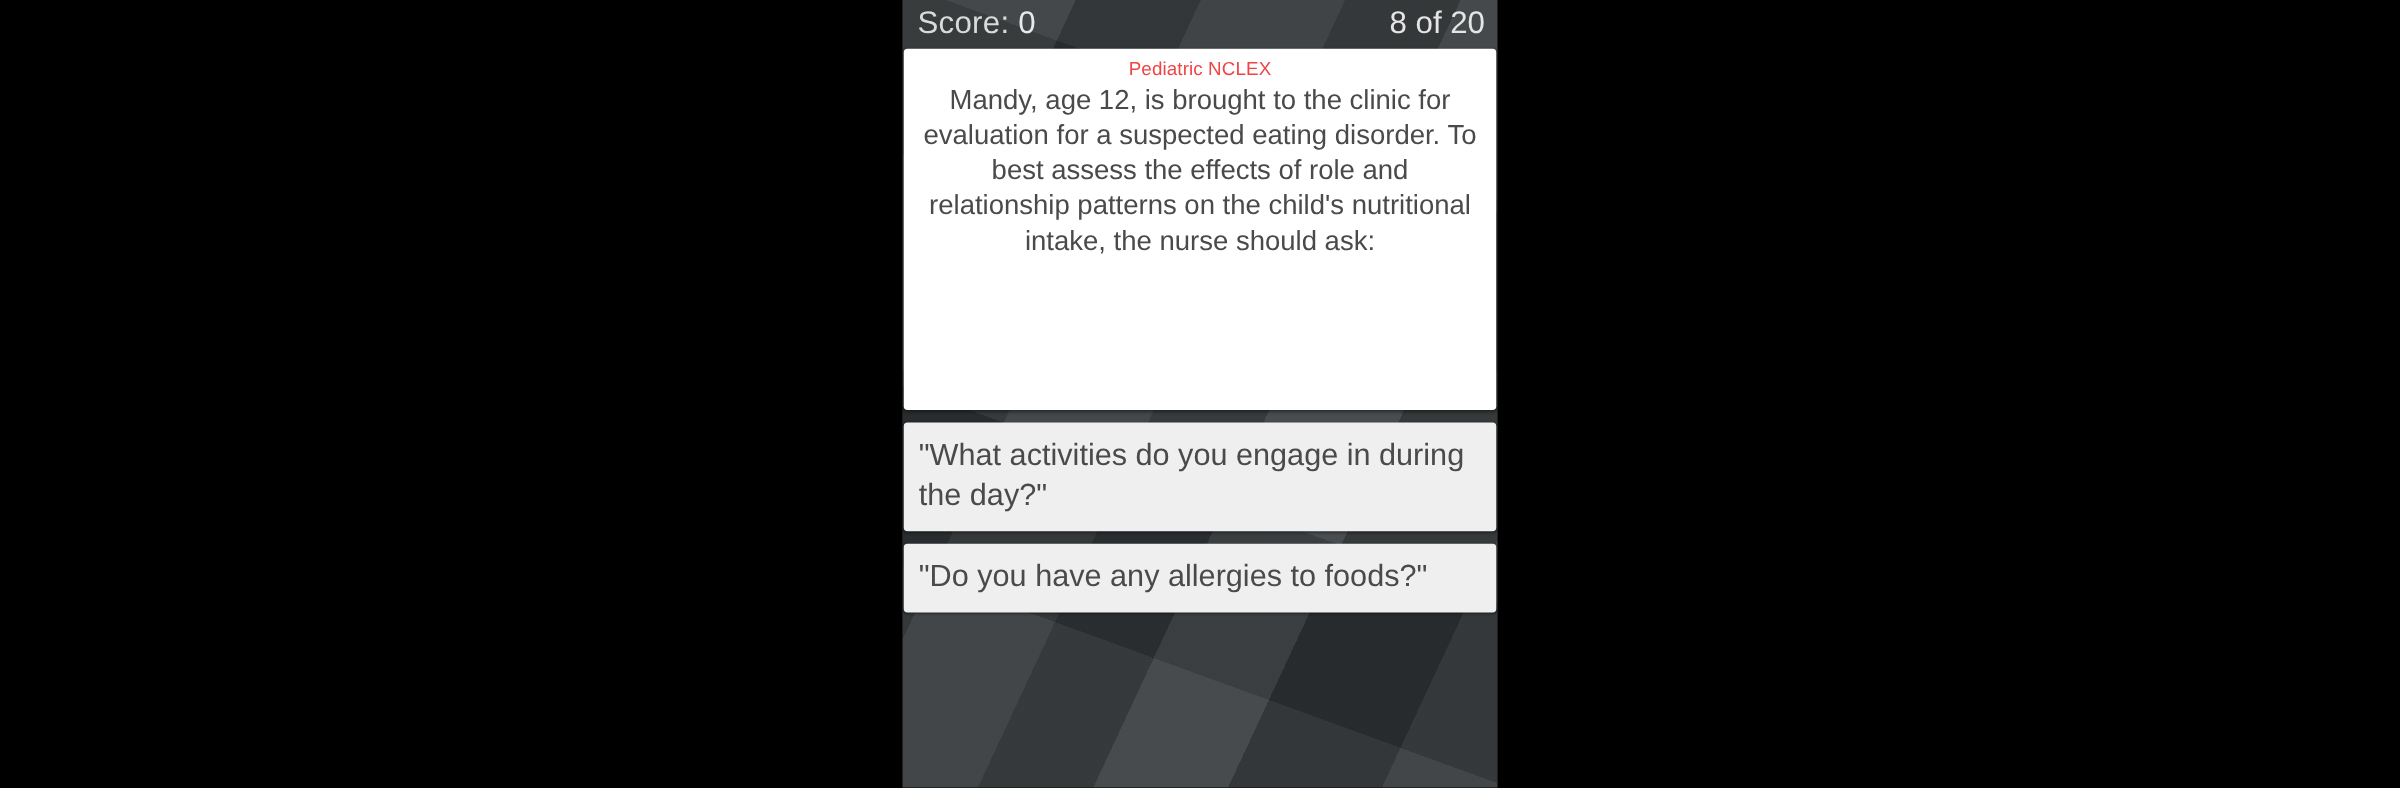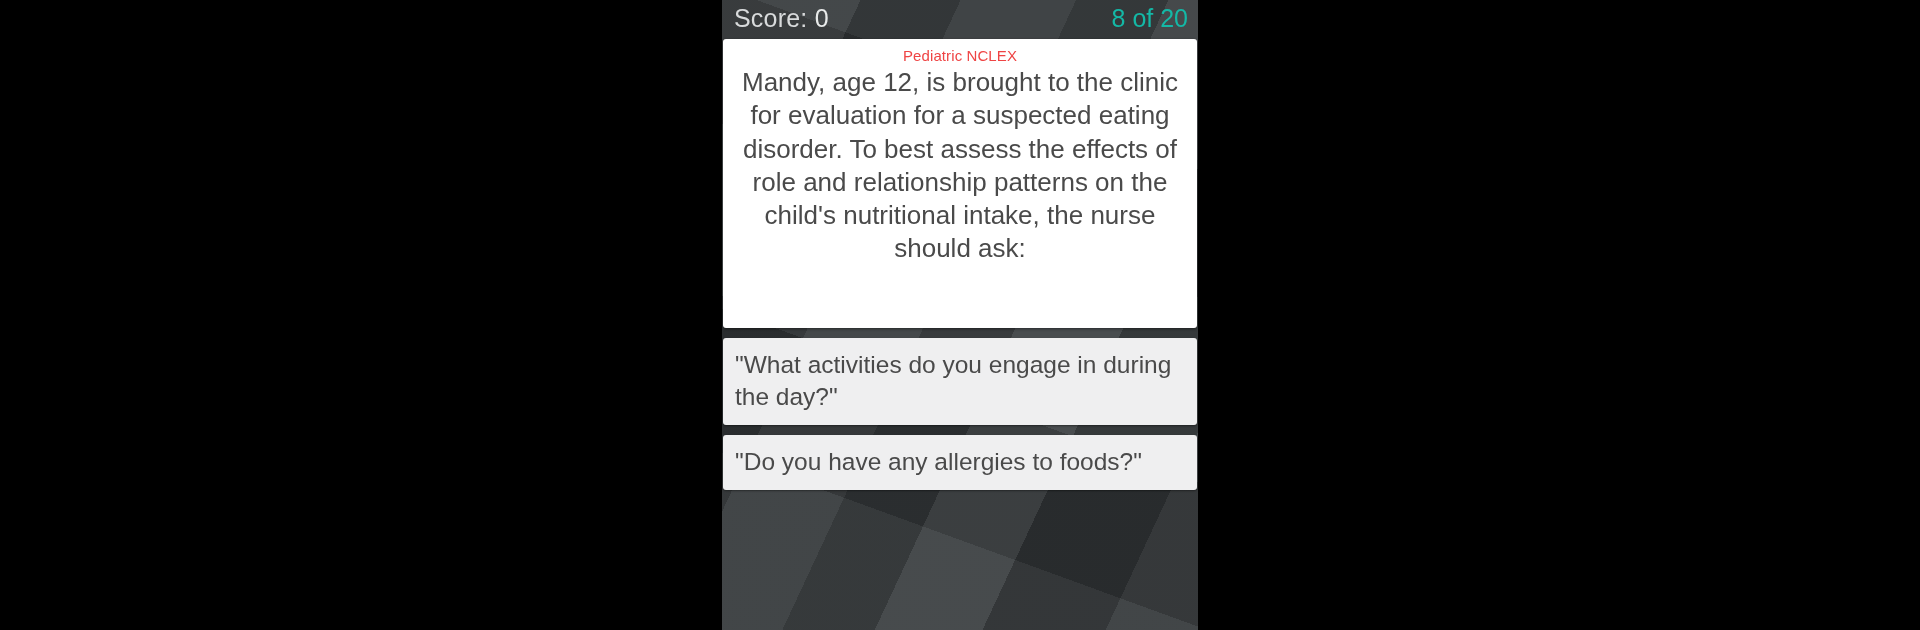--- a/index.html
+++ b/index.html
@@ -59,21 +59,21 @@
     color: #d8dadb;
     font-size: 25px;
     letter-spacing: 0.2px;
     white-space: nowrap;
   }
   .score .score-value {
     color: #e8eaea;
   }
 
   .progress {
-    color: #14b8a6;
+    color: #e5e5e5;
     font-size: 25px;
     white-space: nowrap;
   }
 
   .question-card {
     position: relative;
     z-index: 2;
     margin: 3px 1px 0 1px;
     background: #ffffff;
     border-radius: 3px;
@@ -87,21 +87,21 @@
     text-align: center;
     color: #ef4444;
     font-size: 15px;
     margin-bottom: 2px;
     letter-spacing: 0.1px;
   }
 
   .question-text {
     text-align: center;
     color: #4a4a4a;
-    font-size: 26px;
+    font-size: 22px;
     line-height: 1.28;
     padding: 0 2px;
   }
 
   .answers {
     position: relative;
     z-index: 2;
     margin-top: 10px;
     padding: 0 1px;
   }

